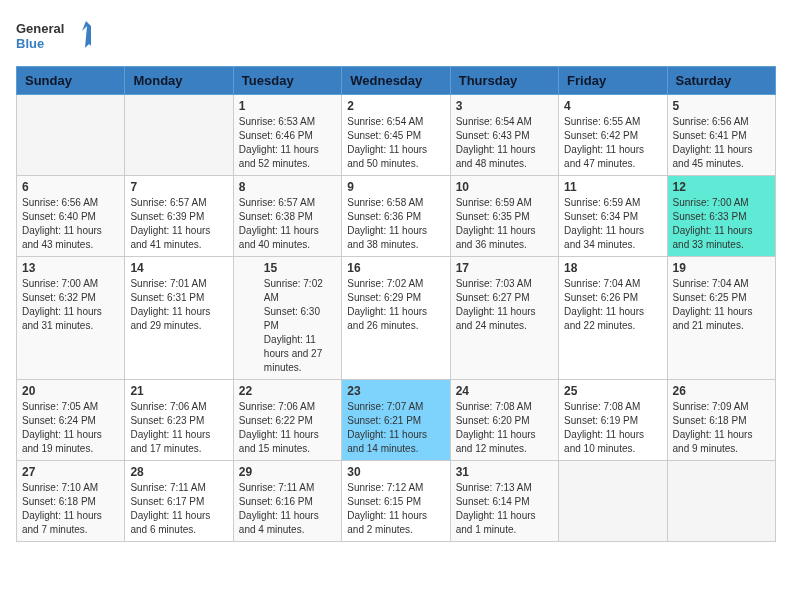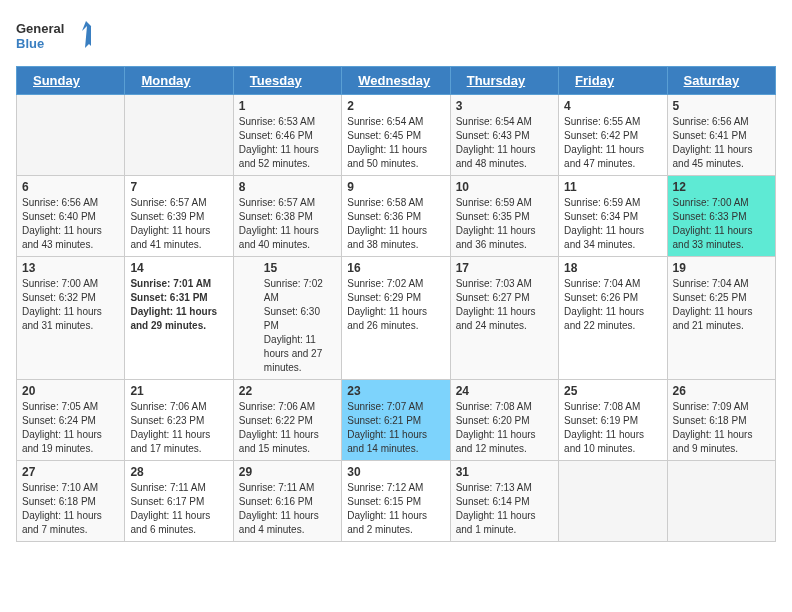--- a/index.html
+++ b/index.html
@@ -33,27 +33,26 @@
       font-size: 15px;
       color: #555;
     }
     table {
       width: 100%;
       border-collapse: collapse;
       table-layout: fixed;
     }
     th {
       background-color: #3a7fc1;
-      color: #ffffff;
+      color: #0f172a;
       font-size: 13px;
       font-weight: bold;
-      padding: 6px 16px;
+      padding: 6px 8px;
       text-align: left;
       border: 1px solid #5a9fd4;
-      text-decoration: underline;
     }
     td {
       border: 1px solid #ccc;
       vertical-align: top;
       padding: 4px 5px;
       font-size: 10.5px;
       color: #333;
       height: 80px;
       background: #fff;
     }
@@ -193,21 +192,21 @@
       </tr>
       <tr>
         <td style="background: rgb(249, 249, 249);">
           <span class="day-num">13</span>
           <div class="day-info" style="white-space: pre-line;">Sunrise: 7:00 AM
 Sunset: 6:32 PM
 Daylight: 11 hours and 31 minutes.</div>
         </td>
         <td style="background: rgb(255, 255, 255);">
           <span class="day-num">14</span>
-          <div class="day-info" style="white-space: pre-line; font-weight: bold;">Sunrise: 7:01 AM
+          <div class="day-info" style="white-space: pre-line;">Sunrise: 7:01 AM
 Sunset: 6:31 PM
 Daylight: 11 hours and 29 minutes.</div>
         </td>
         <td style="background: rgb(249, 249, 249); padding-left: 30px;">
           <span class="day-num">15</span>
           <div class="day-info" style="white-space: pre-line;">Sunrise: 7:02 AM
 Sunset: 6:30 PM
 Daylight: 11 hours and 27 minutes.</div>
         </td>
         <td style="background: rgb(255, 255, 255);">

